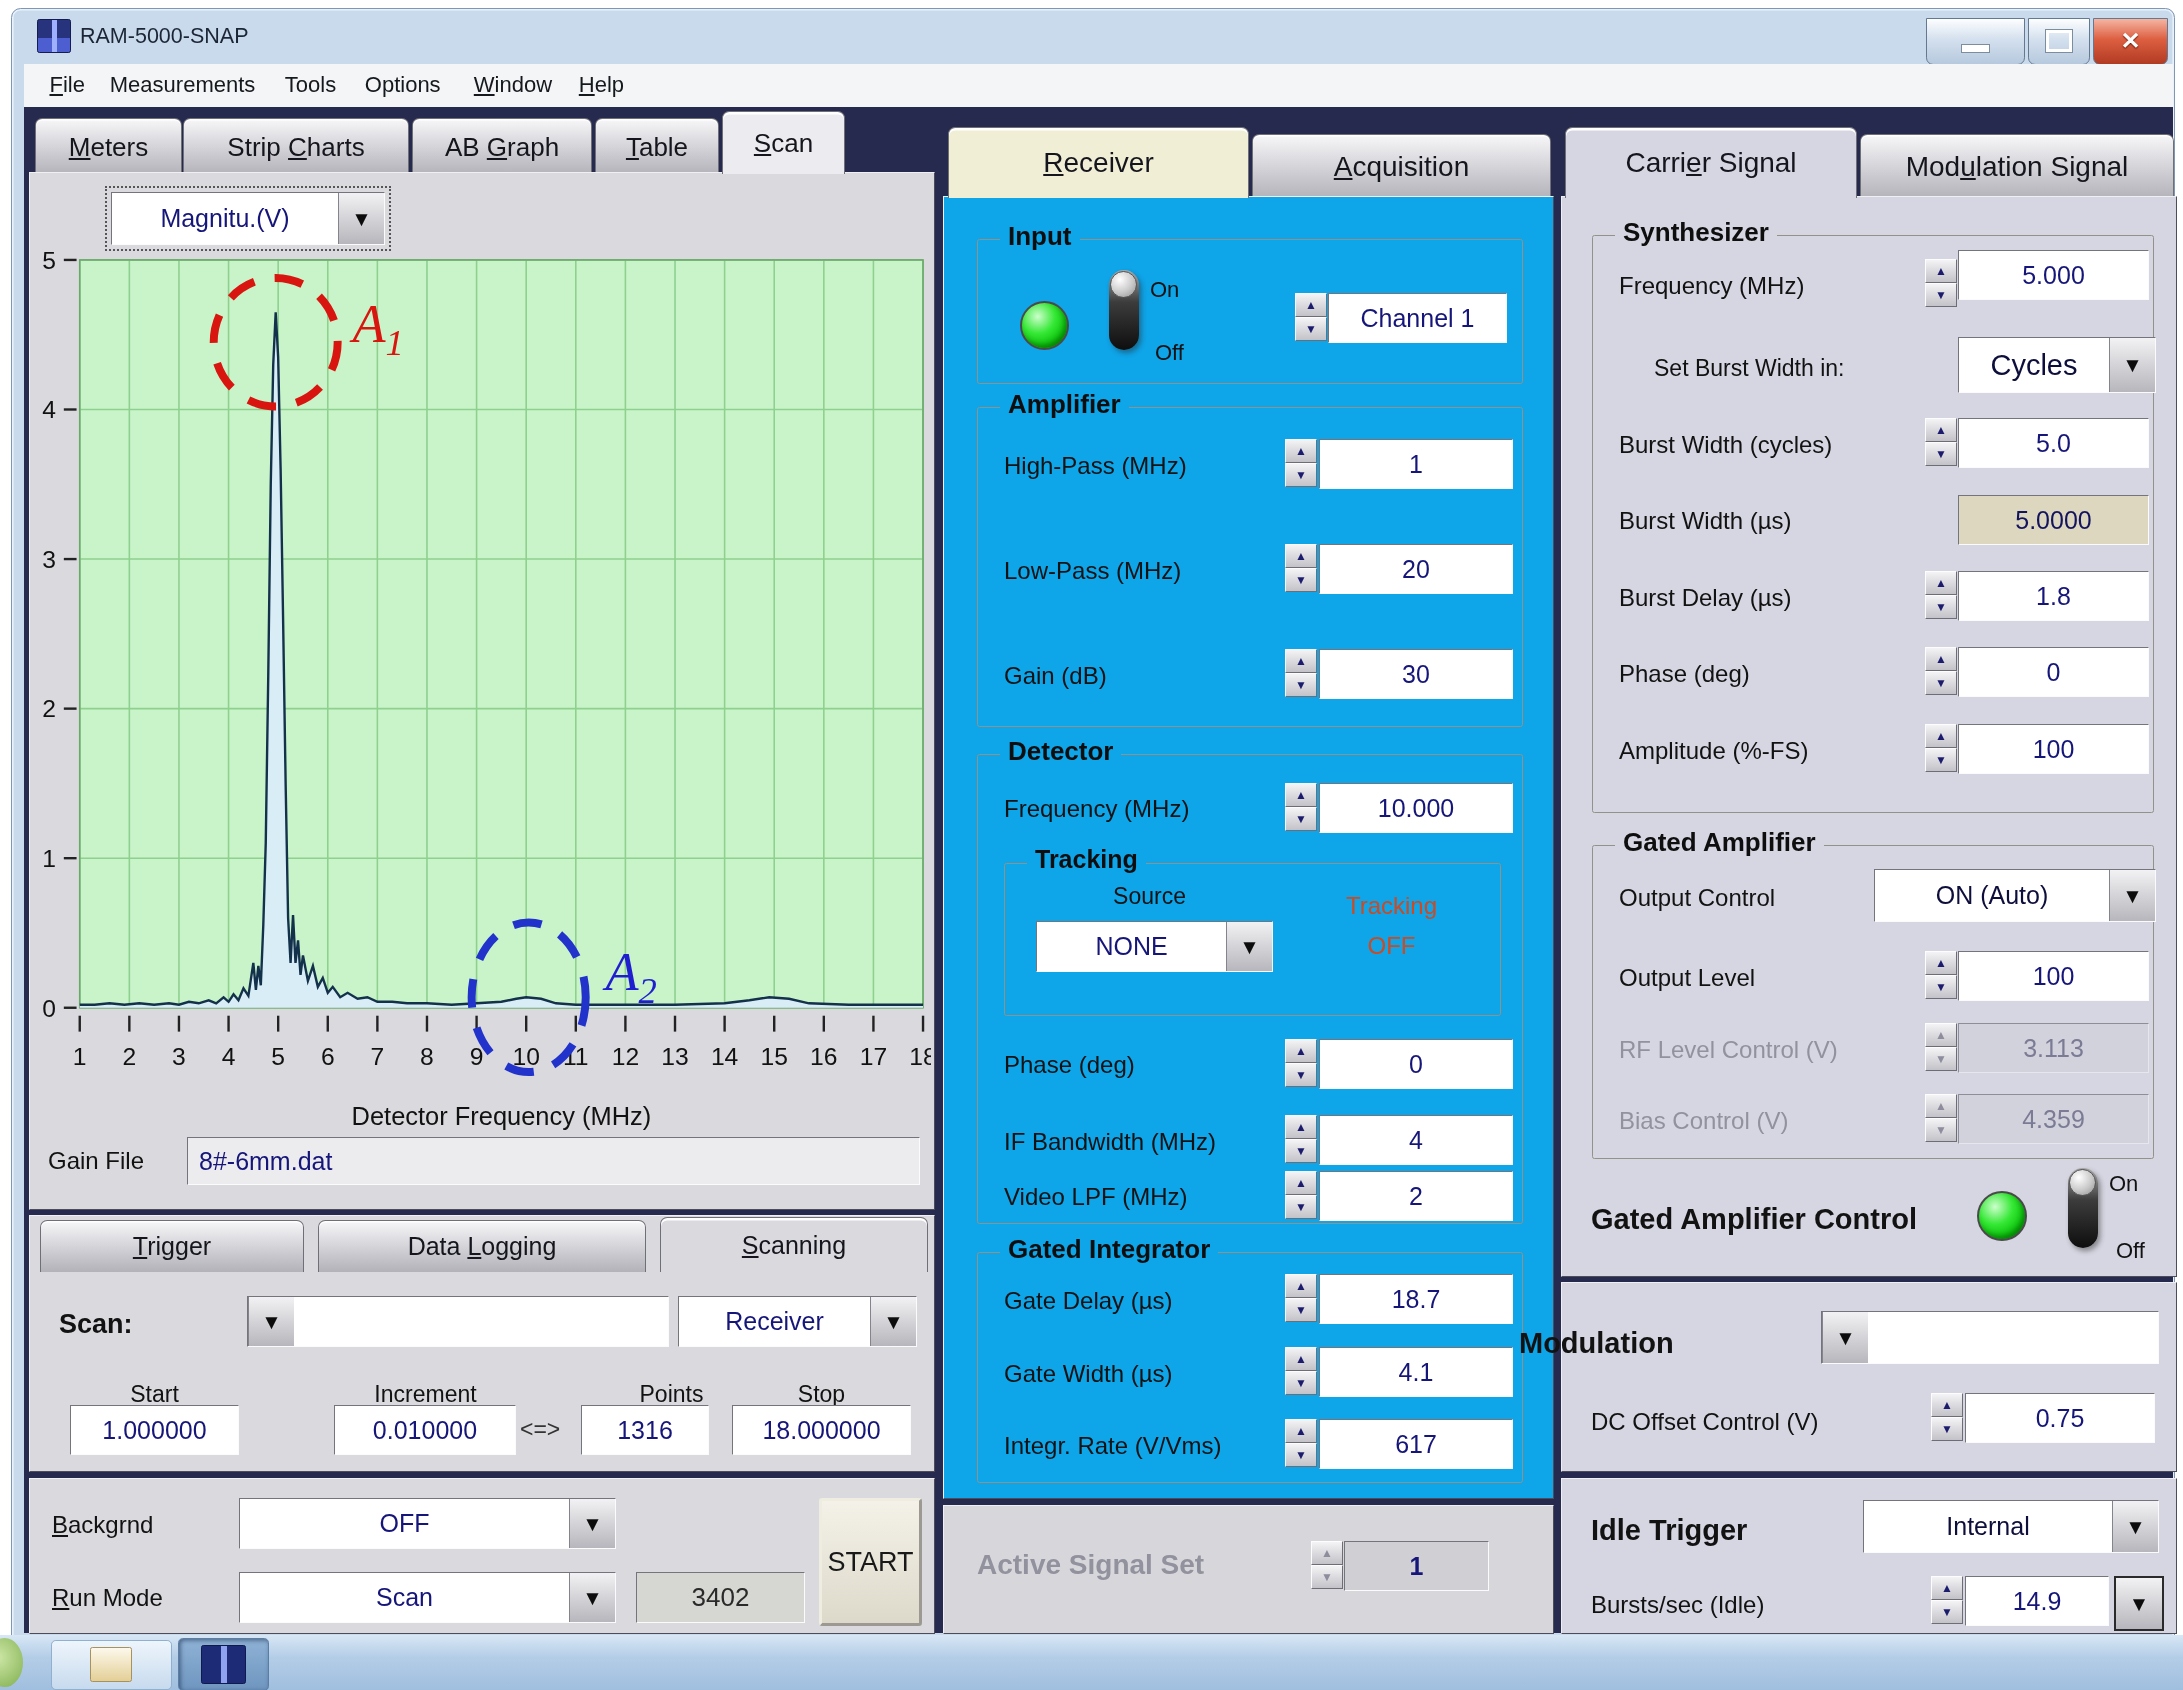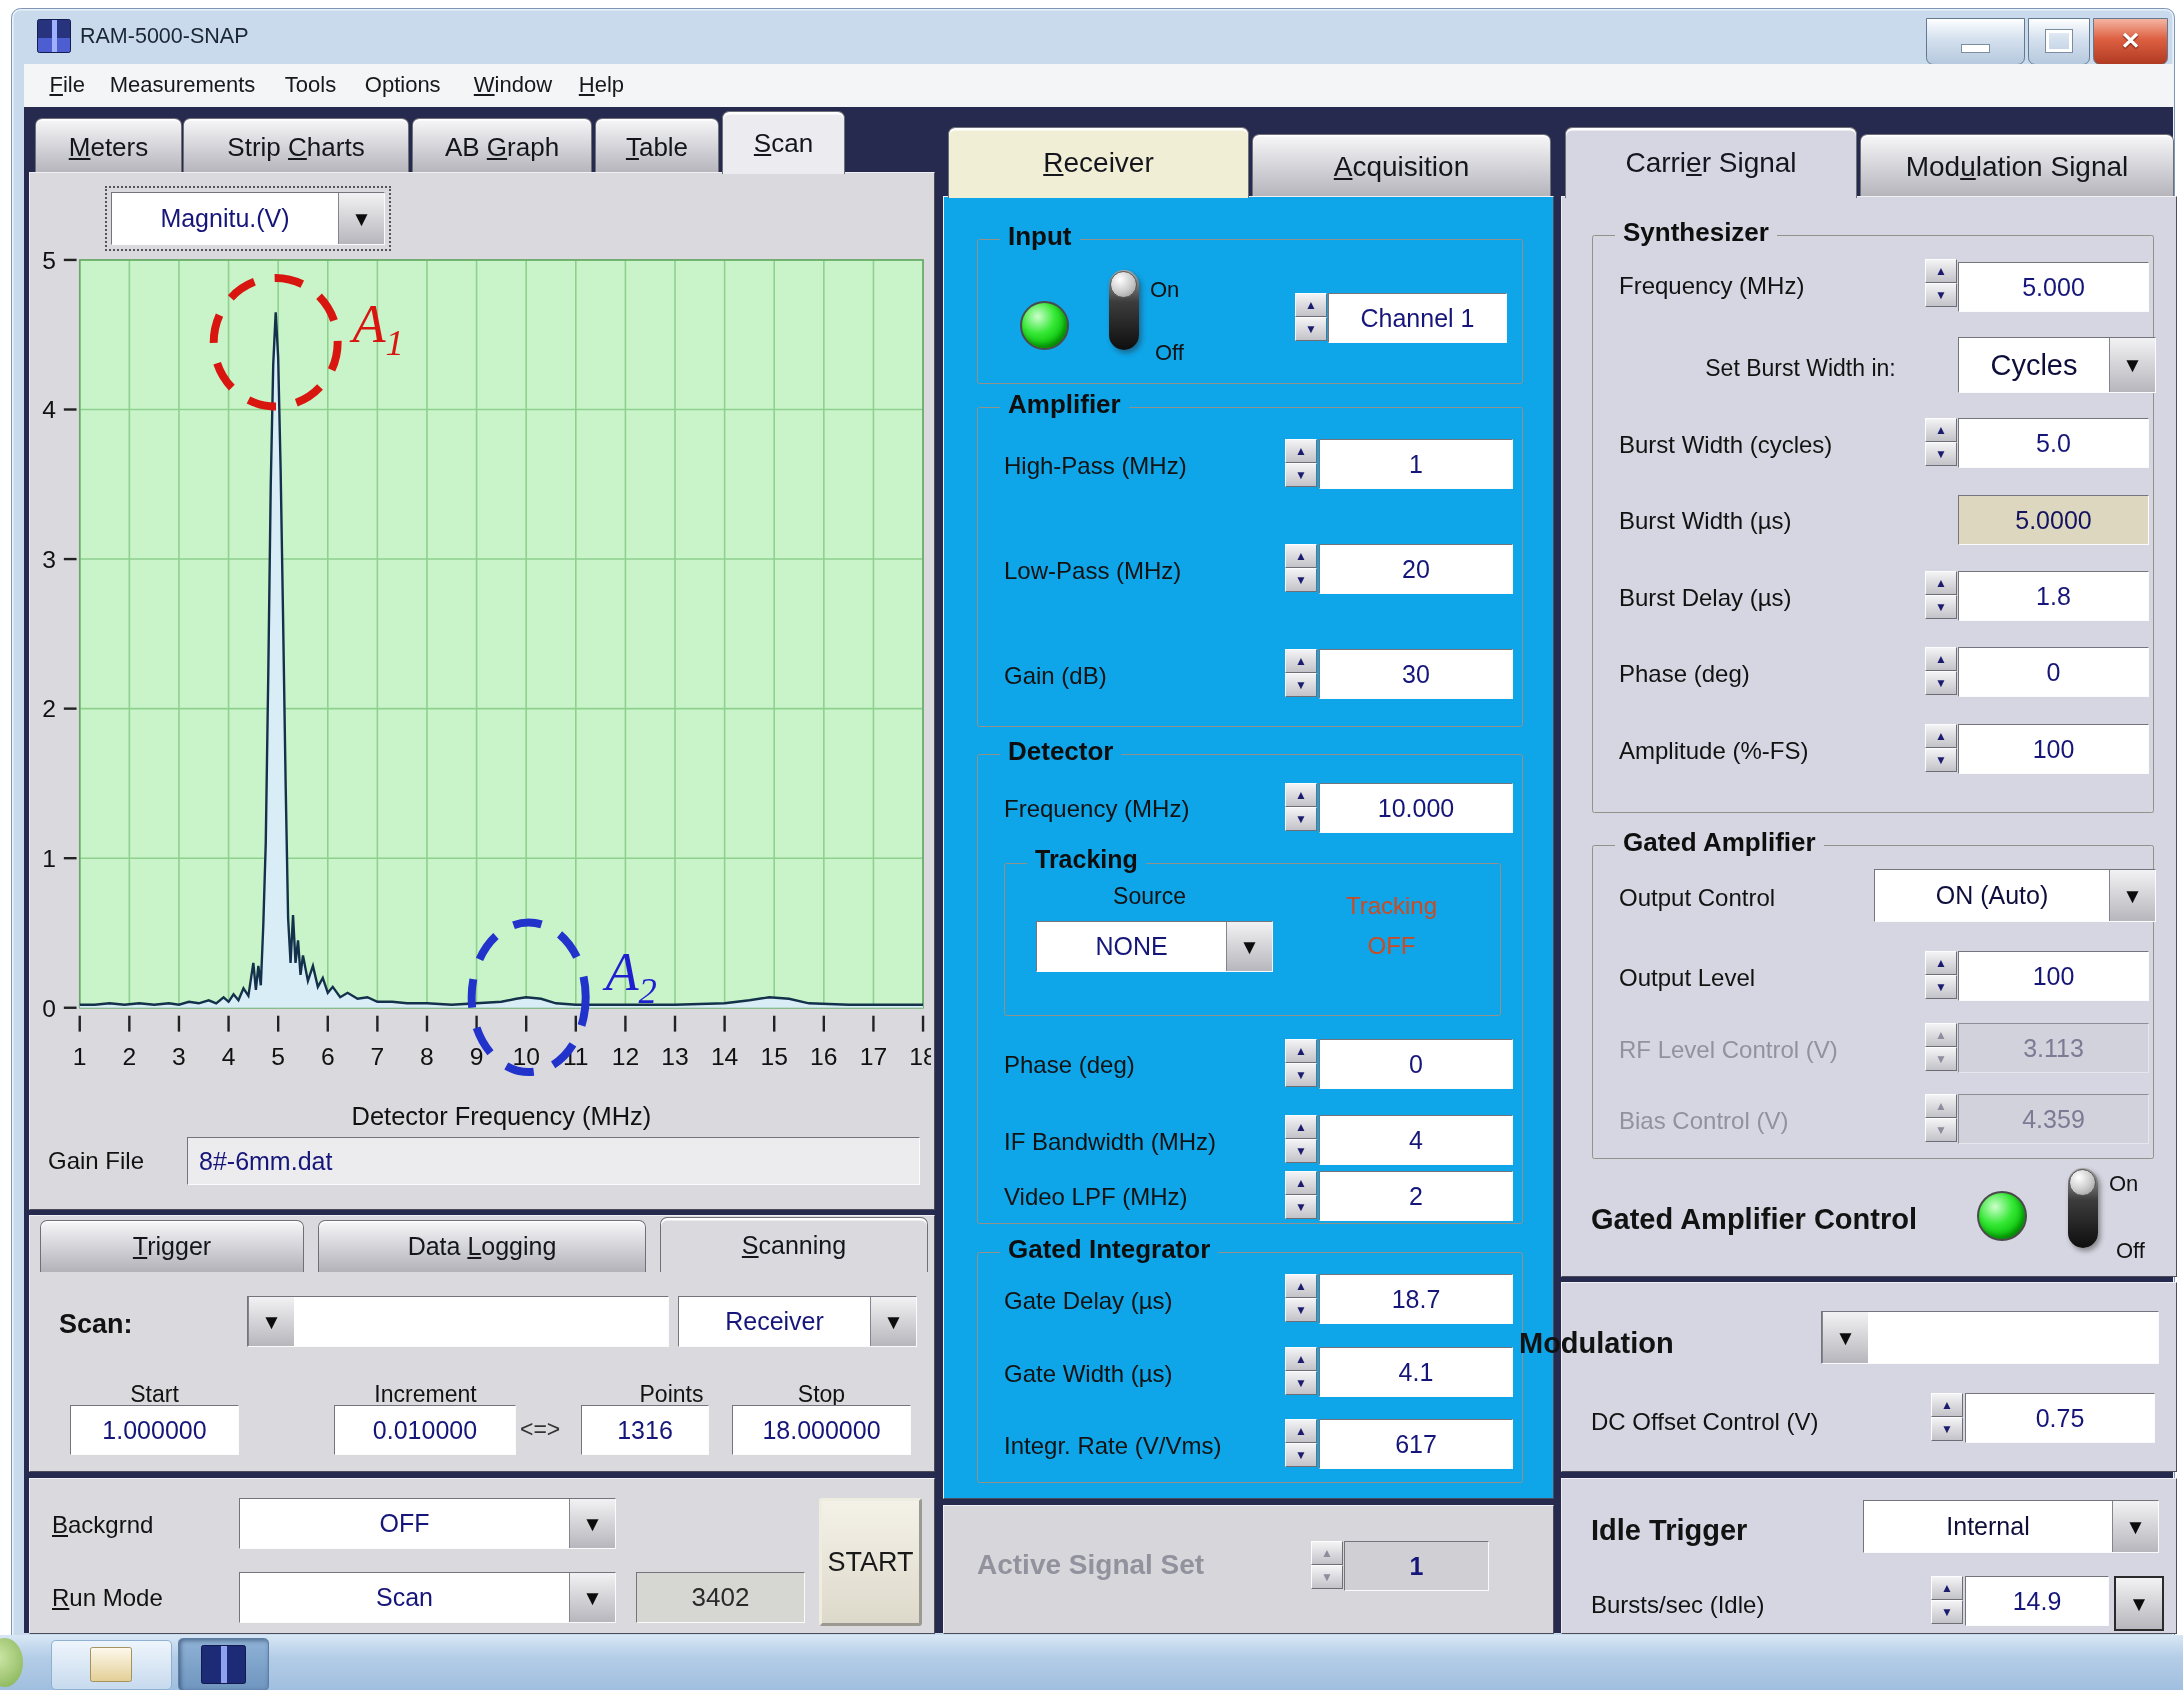--- a/index.html
+++ b/index.html
@@ -383,23 +383,23 @@
 <div class="panel bg-lav" style="left:1561px;top:196px;width:614px;height:1079px;z-index:2"></div>
 
 <div class="gbox" style="left:1592px;top:235px;width:560px;height:576px;z-index:3">
   <span class="gtitle bg-lav">Synthesizer</span>
 </div>
 <span class="lbl" style="left:1619px;top:272px;z-index:4">Frequency (MHz)</span>
 <div class="spin" style="left:1925px;top:259px;height:48px;z-index:4">
   <span class="sb">▲</span>
   <span class="sb">▼</span>
 </div>
-<div class="fld" style="left:1958px;top:262px;width:189px;height:48px;z-index:4">5.000</div>
-
-<span class="lbl" style="left:1654px;top:355px;width:293px;text-align:center;font-size:23px;z-index:4">Set Burst Width in:</span>
+<div class="fld" style="left:1958px;top:250px;width:189px;height:48px;z-index:4">5.000</div>
+
+<span class="lbl" style="left:1654px;top:355px;width:293px;text-align:left;font-size:23px;z-index:4">Set Burst Width in:</span>
 <div class="ring" style="left:1958px;top:337px;width:196px;height:54px;z-index:4">
   <span class="ringv" style="font-size:29px;color:#0e0e3c">Cycles</span>
   <span class="ringb">
       <span>▼</span>
     </span>
 </div>
 
 <span class="lbl" style="left:1619px;top:431px;z-index:4">Burst Width (cycles)</span>
 <div class="spin" style="left:1925px;top:418px;height:48px;z-index:4">
   <span class="sb">▲</span>

